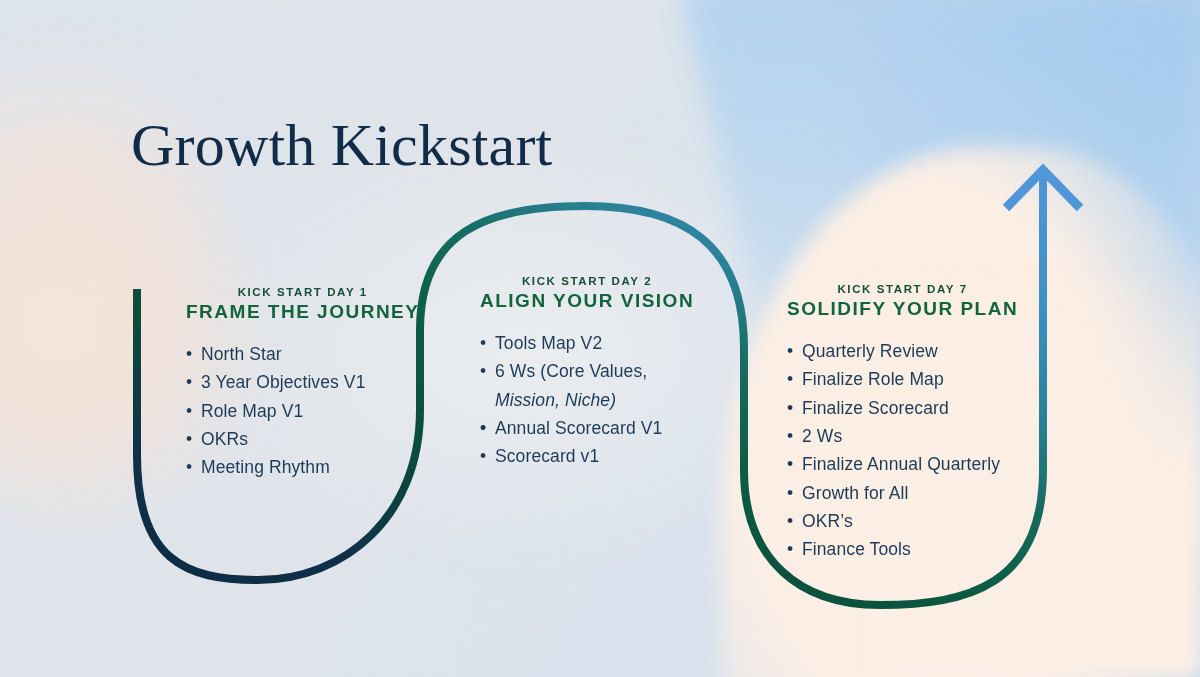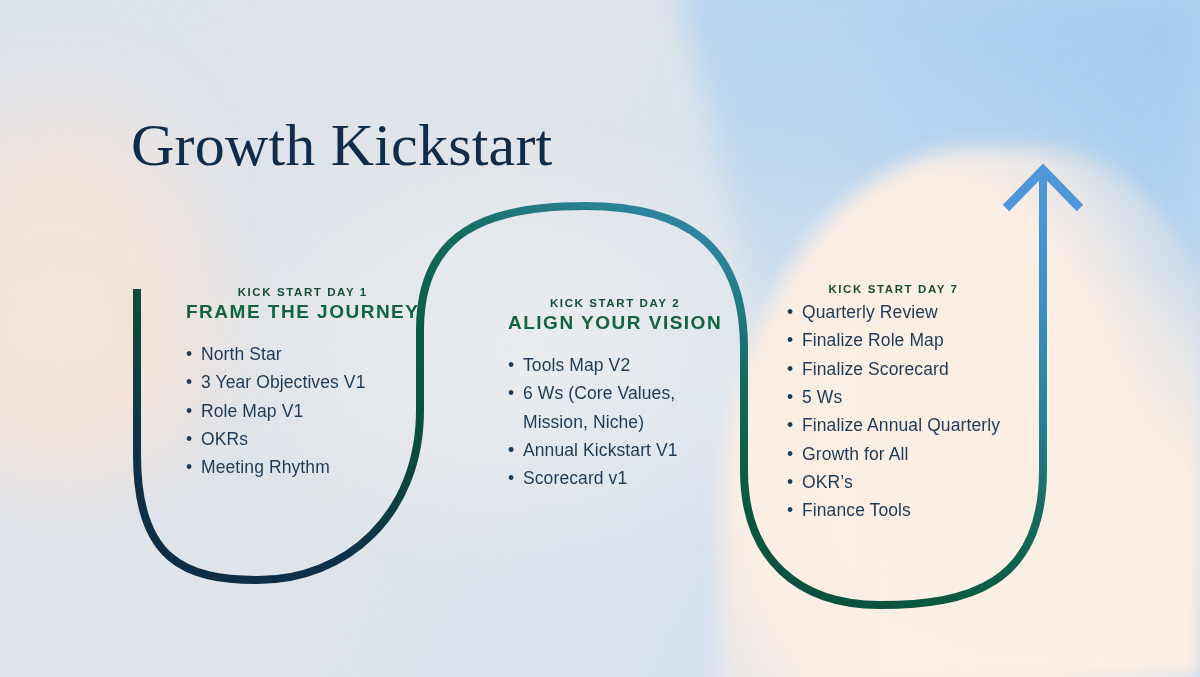--- a/index.html
+++ b/index.html
@@ -70,24 +70,24 @@
   }
   ul.items{list-style:none;margin:0;padding:0;}
   ul.items li{
     font-size:17.5px;color:#1d3a56;line-height:1.62;
     position:relative;padding-left:15px;white-space:nowrap;
     letter-spacing:.1px;
   }
   ul.items li .dot{
     position:absolute;left:0;top:0;color:#1d3a56;
   }
-  ul.items li.cont{padding-left:15px;}
+  ul.items li.cont{padding-left:15px;font-style:italic;}
   
   #col-1{left:186px;top:286px;}
-  #col-2{left:480px;top:297px;margin-left:28px;}
+  #col-2{left:480px;top:275px;}
   #col-3{left:787px;top:283px;}
   
   #page-title{
     position:absolute;left:131px;top:112px;
     font-family:"Liberation Serif",serif;
     font-size:60px;color:#102c49;letter-spacing:.2px;
     margin:0;line-height:1.1;font-weight:400;
   }
 </style>
 </head>
@@ -158,32 +158,33 @@
   </div>
 
   <div class="col" id="col-2">
     <div class="eyebrow">KICK START DAY 2</div>
     <div class="headline">ALIGN YOUR VISION</div>
     <ul class="items">
       <li><span class="dot">•</span><span>Tools Map V2</span></li>
       <li><span class="dot">•</span><span>6 Ws (Core Values,</span></li>
       <li class="cont"><span>Mission, Niche)</span></li>
       <li><span class="dot">•</span></li>
-      <li><span class="dot">•</span><span>Annual Kickstart V1</span></li>
+      <li><span class="dot">•</span><span>Annual Scorecard V1</span></li>
       <li><span class="dot">•</span><span>Scorecard v1</span></li>
     </ul>
   </div>
 
   <div class="col" id="col-3">
     <div class="eyebrow">KICK START DAY 7</div>
+    <div class="headline">SOLIDIFY YOUR PLAN</div>
     <ul class="items">
       <li><span class="dot">•</span><span>Quarterly Review</span></li>
       <li><span class="dot">•</span><span>Finalize Role Map</span></li>
       <li><span class="dot">•</span><span>Finalize Scorecard</span></li>
-      <li><span class="dot">•</span><span>5 Ws</span></li>
+      <li><span class="dot">•</span><span>2 Ws</span></li>
       <li><span class="dot">•</span><span>Finalize Annual Quarterly</span></li>
       <li><span class="dot">•</span><span>Growth for All</span></li>
       <li><span class="dot">•</span><span>OKR’s</span></li>
       <li><span class="dot">•</span><span>Finance Tools</span></li>
     </ul>
   </div>
 
 </div>
 
 </body></html>

